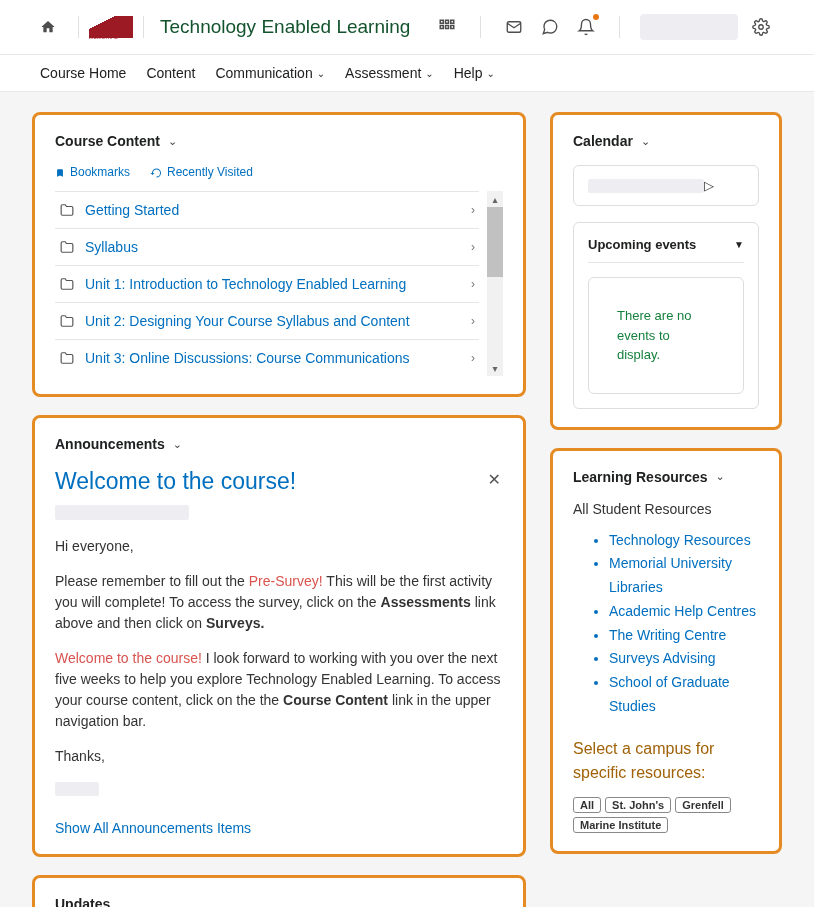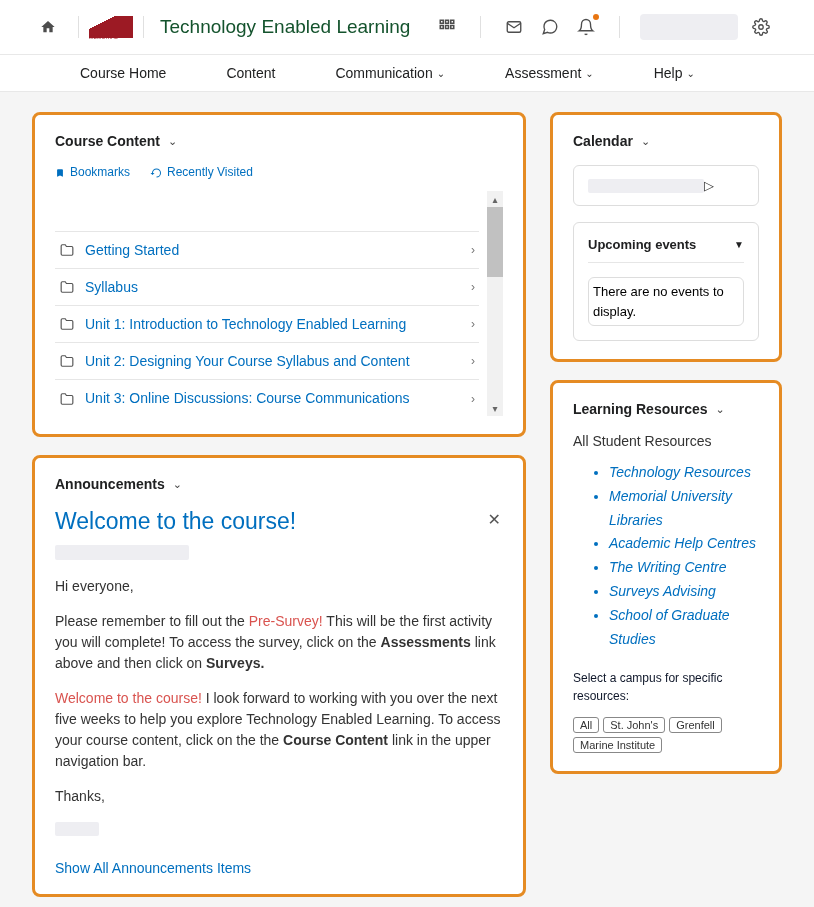--- a/index.html
+++ b/index.html
@@ -10,37 +10,37 @@
     .divider-v { width: 1px; height: 22px; background: #e0e0e0; margin: 0 10px; }
     .logo { width: 44px; height: 22px; background: linear-gradient(to bottom right, transparent 0%, transparent 30%, #9c1a24 30%, #9c1a24 100%); position: relative; }
     .logo::after { content: "MEMORIAL"; position: absolute; bottom: -2px; font-size: 5px; color: #9c1a24; letter-spacing: 0.3px; }
     .course-title { font-size: 19px; color: #14532d; font-weight: 400; margin-left: 6px; }
     .topbar-right { margin-left: auto; display: flex; align-items: center; gap: 10px; }
     .topbar-right .icon-btn { color: #4d4d4d; cursor: pointer; padding: 4px; position: relative; }
     .notif-dot { position: absolute; top: 0; right: 0; width: 6px; height: 6px; background: #e87511; border-radius: 50%; }
     .profile-box { width: 98px; height: 26px; background: #eeeef2; border-radius: 4px; }
     
     .navbar { background: #fff; padding: 10px 40px; display: flex; gap: 20px; border-bottom: 1px solid #e8e8e8; }
-    .nav-item { color: #202122; cursor: pointer; font-size: 14px; display: flex; align-items: center; gap: 3px; margin-left: 40px; }
+    .nav-item { color: #202122; cursor: pointer; font-size: 14px; display: flex; align-items: center; gap: 3px; }
     .chev { font-size: 10px; color: #333; margin-left: 1px; }
     
     .layout { display: flex; gap: 24px; padding: 20px 32px; max-width: 820px; }
     .col-left { flex: 1; min-width: 0; }
     .col-right { width: 232px; flex-shrink: 0; }
     
     .widget { background: #fff; border: 3px solid #e58b23; border-radius: 8px; margin-bottom: 18px; padding: 18px 20px; }
     .widget-hdr { display: flex; align-items: center; gap: 8px; margin-bottom: 16px; }
     .widget-title { font-weight: 700; font-size: 14px; }
     .chev-down { font-size: 11px; color: #444; }
     
     .bookmarks-row { display: flex; gap: 20px; margin-bottom: 12px; font-size: 12px; }
     .bm-item { color: #006fbf; display: flex; align-items: flex-end; gap: 5px; cursor: pointer; }
     
     .content-wrap { display: flex; gap: 8px; }
-    .content-list { flex: 1; margin-top: 40px; }
+    .content-list { flex: 1; }
     .content-row { display: flex; align-items: center; padding: 10px 4px; border-bottom: 1px solid #e6e6e6; cursor: pointer; }
     .content-row:first-child { border-top: 1px solid #e6e6e6; }
     .folder-icon { margin-right: 10px; color: #555; flex-shrink: 0; }
     .content-link { color: #006fbf; font-size: 14px; flex: 1; }
     .content-arrow { color: #777; font-size: 12px; }
     .scrollbar-sim { width: 16px; background: #f1f1f1; position: relative; display: flex; flex-direction: column; }
     .scroll-btn { height: 16px; background: #f1f1f1; color: #666; display: flex; align-items: center; justify-content: center; font-size: 10px; cursor: pointer; }
     .scroll-thumb { background: #c1c1c1; position: absolute; top: 16px; left: 0; right: 0; height: 70px; cursor: pointer; }
     
     .ann-title-row { display: flex; align-items: flex-start; }
@@ -52,28 +52,28 @@
     .red-text { color: #d9534f; }
     .sign { width: 44px; height: 14px; background: #eeeef2; display: inline-block; border-radius: 2px; }
     .show-all { color: #006fbf; font-size: 14px; margin-top: 18px; cursor: pointer; }
     
     .cal-month-row { border: 1px solid #ddd; border-radius: 6px; padding: 12px 14px; display: flex; align-items: center; margin-bottom: 16px; }
     .cal-month { flex: 1; height: 14px; background: #eeeef2; width: 100px; max-width: 116px; border-radius: 2px; }
     .cal-nav { color: #333; cursor: pointer; font-size: 13px; }
     .upcoming-box { border: 1px solid #ddd; border-radius: 6px; padding: 14px; }
     .upcoming-hdr { display: flex; align-items: center; justify-content: space-between; border-bottom: 1px solid #e6e6e6; padding-bottom: 10px; margin-bottom: 14px; }
     .upcoming-title { font-weight: 700; font-size: 13px; }
-    .no-events { border: 1px solid #ddd; border-radius: 6px; padding: 4px; font-size: 13px; color: #000000; line-height: 1.5; }
+    .no-events { border: 1px solid #ddd; border-radius: 6px; padding: 28px; font-size: 13px; color: #15803d; line-height: 1.5; }
     
     .lr-title { font-size: 14px; margin-bottom: 12px; color: #333; }
-    .lr-list { list-style: disc; padding-left: 36px; margin-bottom: 18px; font-style: italic; }
+    .lr-list { list-style: disc; padding-left: 36px; margin-bottom: 18px; }
     .lr-list li { color: #006fbf; font-size: 14px; line-height: 1.7; cursor: pointer; }
-    .lr-campus { font-size: 12px; color: #0f172a; margin-bottom: 12px; line-height: 1.5; }
+    .lr-campus { font-size: 16px; color: #a16207; margin-bottom: 12px; line-height: 1.5; }
     .campus-pills { display: flex; gap: 4px; flex-wrap: wrap; }
-    .pill { border: 1px solid #888; border-radius: 3px; padding: 1px 6px; font-size: 11px; color: #333; cursor: pointer; background: #fff; }
+    .pill { border: 1px solid #888; border-radius: 3px; padding: 1px 6px; font-size: 11px; color: #333; cursor: pointer; background: #fff; font-weight: bold; }
     
     svg { display: block; }
   </style>
 </head>
 <body>
 
 <div class="topbar">
   <span class="home-icon icon-btn">
     <svg width="16" height="16" viewBox="0 0 24 24" fill="currentColor">
         <path d="M10 20v-6h4v6h5v-8h3L12 3 2 12h3v8z"></path>
@@ -197,21 +197,21 @@
           </div>
           <div class="content-row">
             <span class="folder-icon">
                 <svg width="16" height="14" viewBox="0 0 24 24" fill="none" stroke="currentColor" stroke-width="2">
                   <path d="M22 19a2 2 0 01-2 2H4a2 2 0 01-2-2V5a2 2 0 012-2h5l2 3h9a2 2 0 012 2z"></path>
                 </svg>
               </span>
             <span class="content-link">Unit 2: Designing Your Course Syllabus and Content</span>
             <span class="content-arrow">›</span>
           </div>
-          <div class="content-row" style="border-bottom:none;align-items:flex-end;">
+          <div class="content-row" style="border-bottom:none;">
             <span class="folder-icon">
                 <svg width="16" height="14" viewBox="0 0 24 24" fill="none" stroke="currentColor" stroke-width="2">
                   <path d="M22 19a2 2 0 01-2 2H4a2 2 0 01-2-2V5a2 2 0 012-2h5l2 3h9a2 2 0 012 2z"></path>
                 </svg>
               </span>
             <span class="content-link">Unit 3: Online Discussions: Course Communications</span>
             <span class="content-arrow">›</span>
           </div>
         </div>
         <div class="scrollbar-sim">

